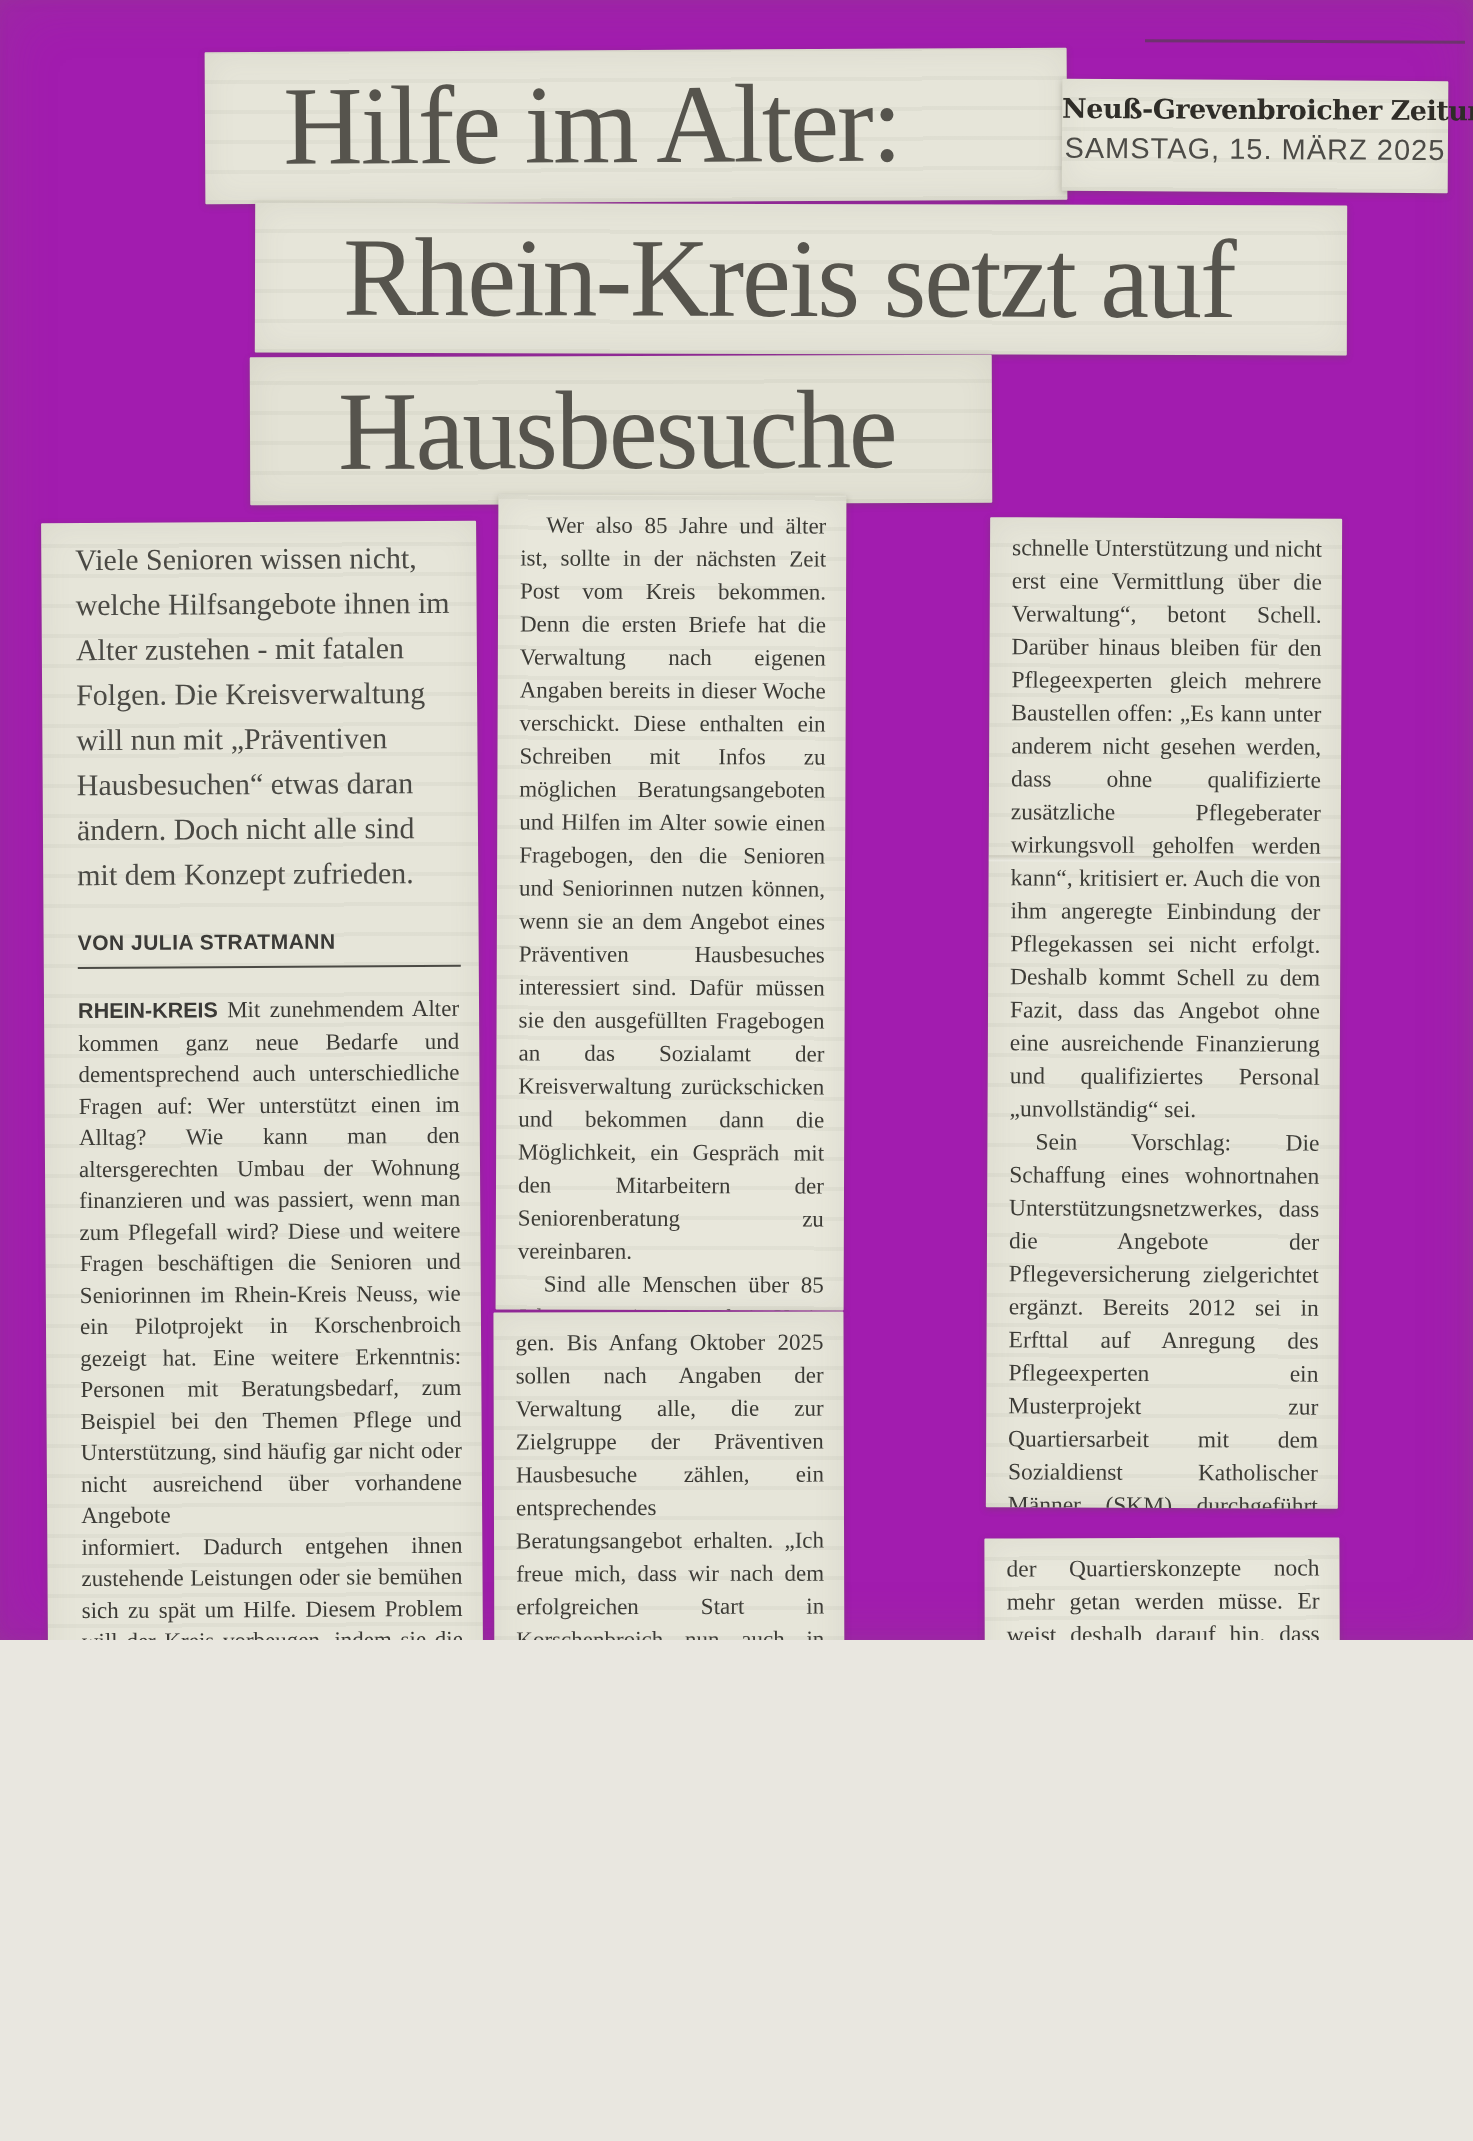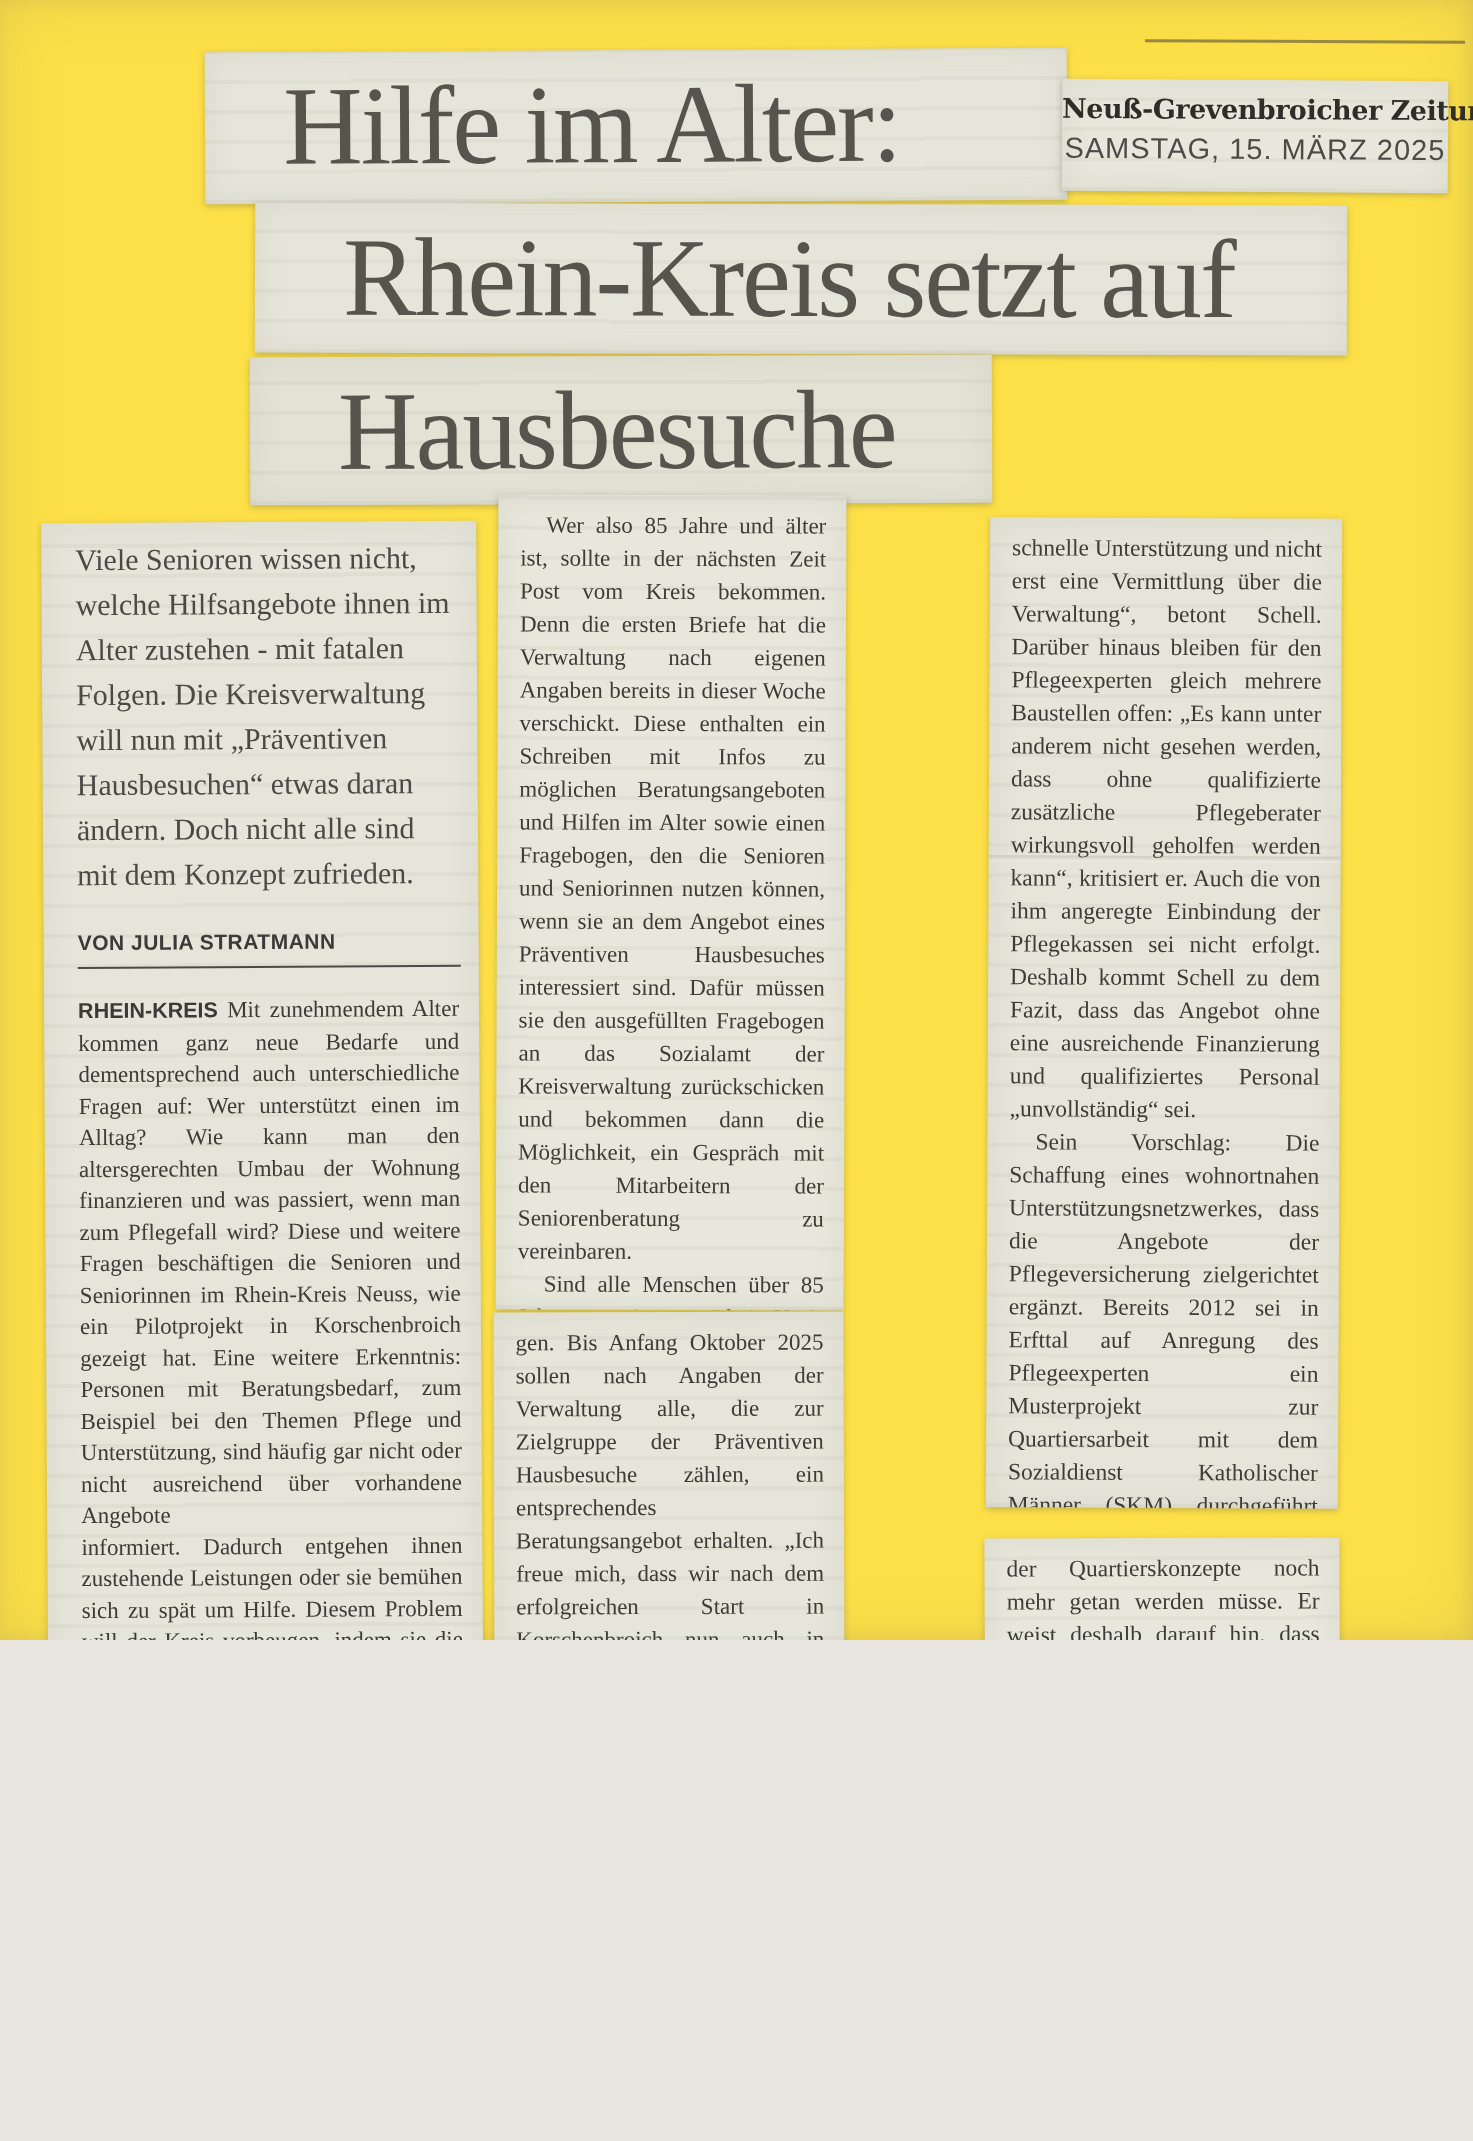--- a/index.html
+++ b/index.html
@@ -1,20 +1,20 @@
 <!DOCTYPE html>
 <html lang="de"><head>
 <meta charset="utf-8">
 <style>
   html,body{margin:0;padding:0;background:#e9e7e0;}
   .scan-page{
     position:relative;
     width:1473px;height:1640px;
     margin:0 auto;
-    background:#fde047;
+    background:#a21caf;
     overflow:hidden;
     box-shadow:inset 0 0 60px rgba(120,115,100,.18), inset -4px 0 14px rgba(120,115,100,.12);
     font-family:"Liberation Serif","DejaVu Serif",serif;
   }
   
   .clip{
     position:absolute;
     background:#e6e5d9;
     box-shadow:0 2px 6px rgba(90,85,70,.35), inset 0 0 32px rgba(110,110,90,.10);
     color:#3e3d38;

